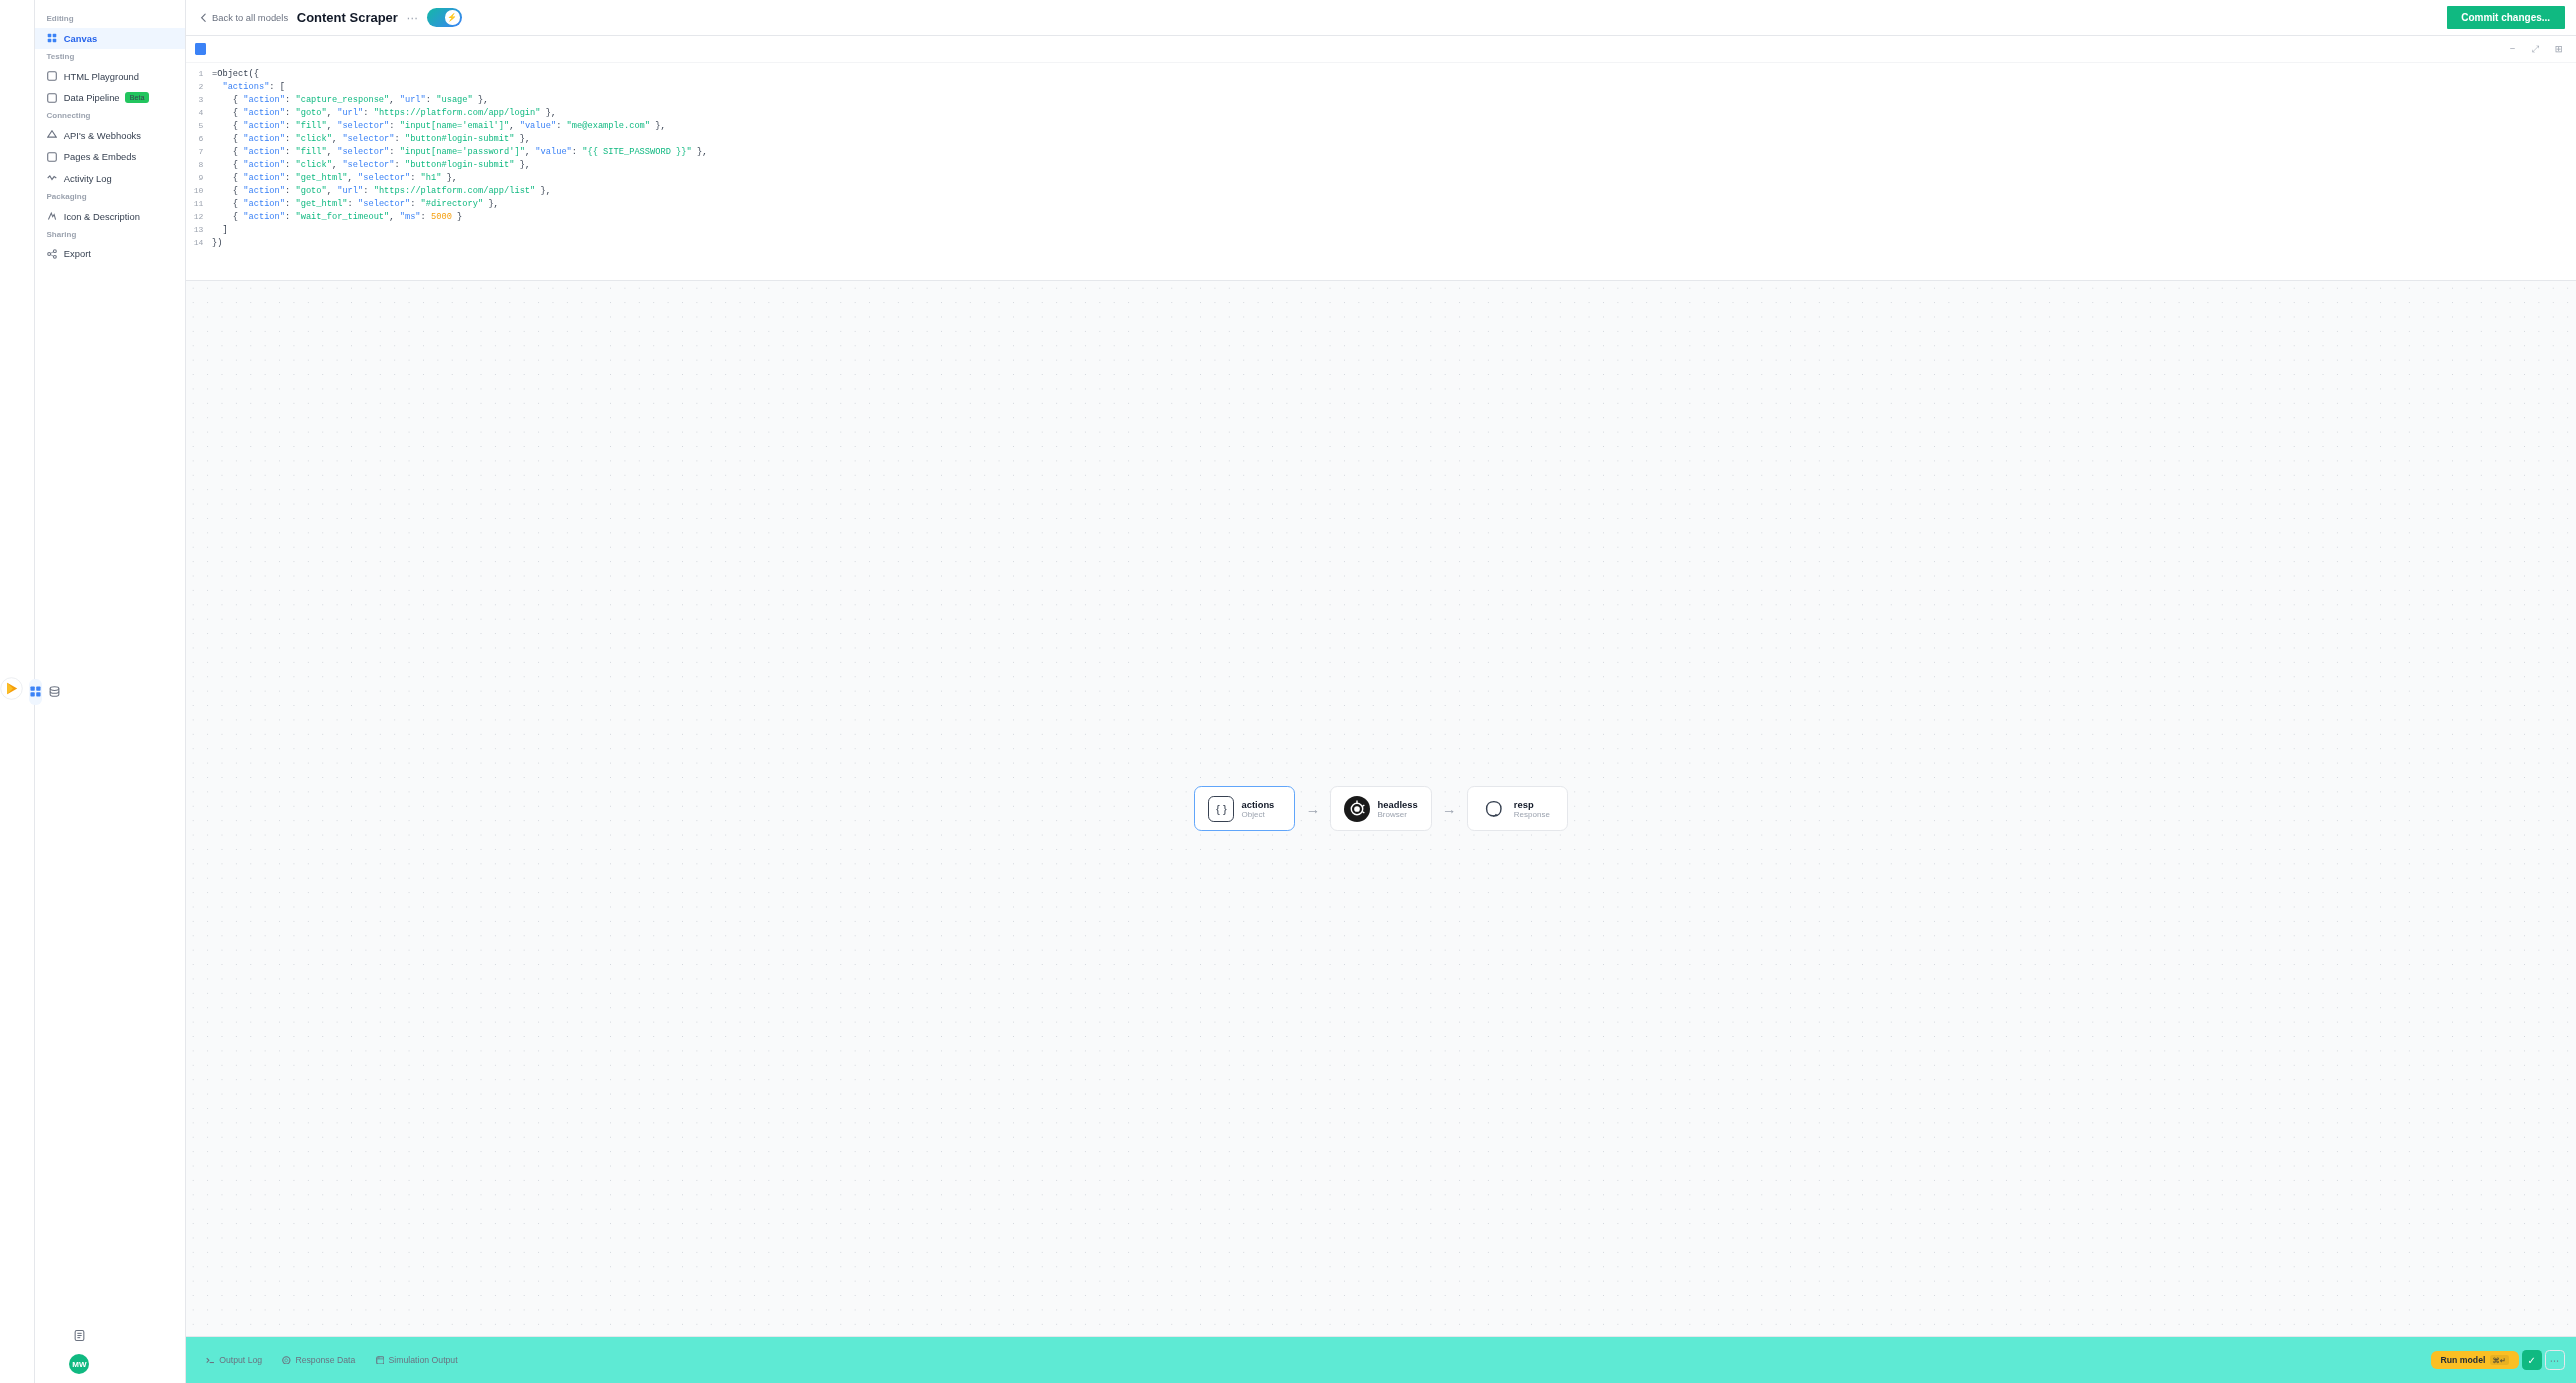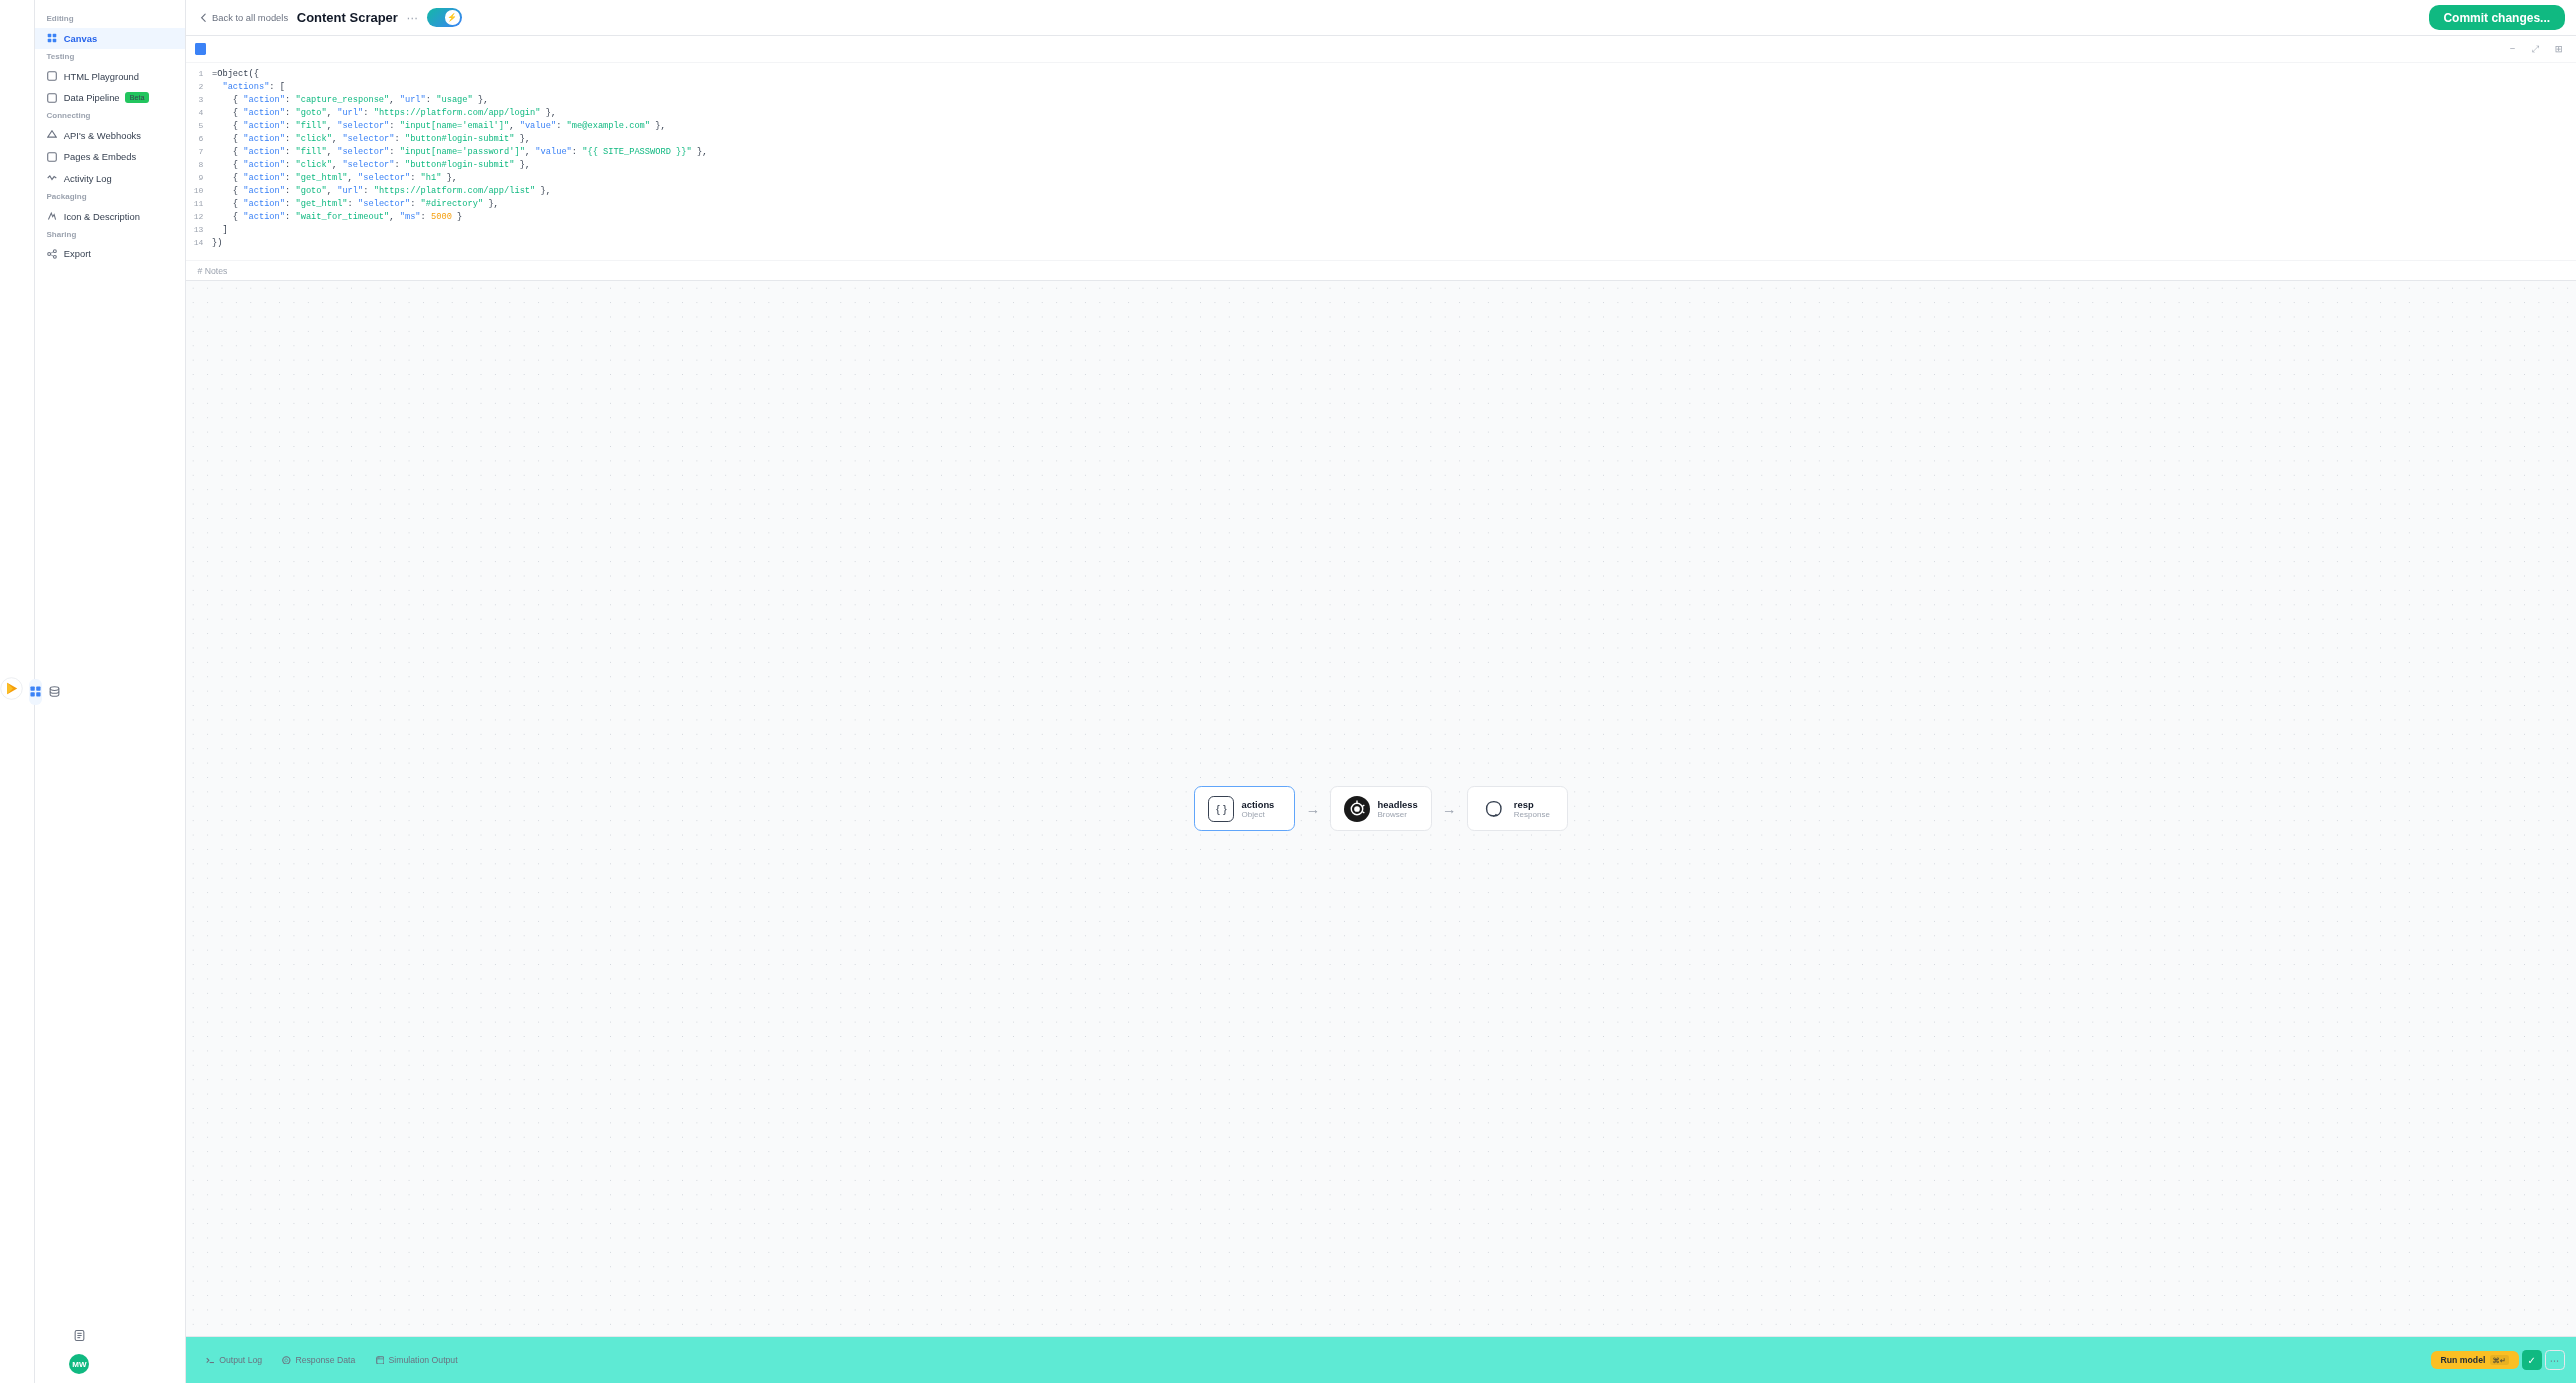--- a/index.html
+++ b/index.html
@@ -141,22 +141,22 @@
       display: flex; align-items: center; justify-content: center;
       font-size: 8px;
       color: #3b82f6;
     }
     .commit-btn {
       margin-left: auto;
       background: #10b981;
       color: white;
       border: none;
       padding: 5.8px 14.4px;
-      border-radius: 10px;
-      font-size: 12px;
+      border-radius: 1px;
+      font-size: 10px;
       font-weight: 600;
       cursor: pointer;
     }
 
     
     .content-area {
       flex: 1;
       display: flex;
       flex-direction: column;
       overflow: hidden;
@@ -581,21 +581,20 @@
         </div>
         <div class="code-line">
           <span class="line-num">13</span>
           <span class="line-content">  <span class="c-punct">]</span></span>
         </div>
         <div class="code-line">
           <span class="line-num">14</span>
           <span class="line-content"><span class="c-punct">})</span></span>
         </div>
       </div>
-      <div class="notes-bar"># Notes</div>
     </div>
 
     <div class="canvas-area">
       <div class="flow-container">
 
         <div class="flow-node selected">
           <div class="node-icon curly">{ }</div>
           <div class="node-info">
             <span class="node-name">actions</span>
             <span class="node-type">Object</span>

